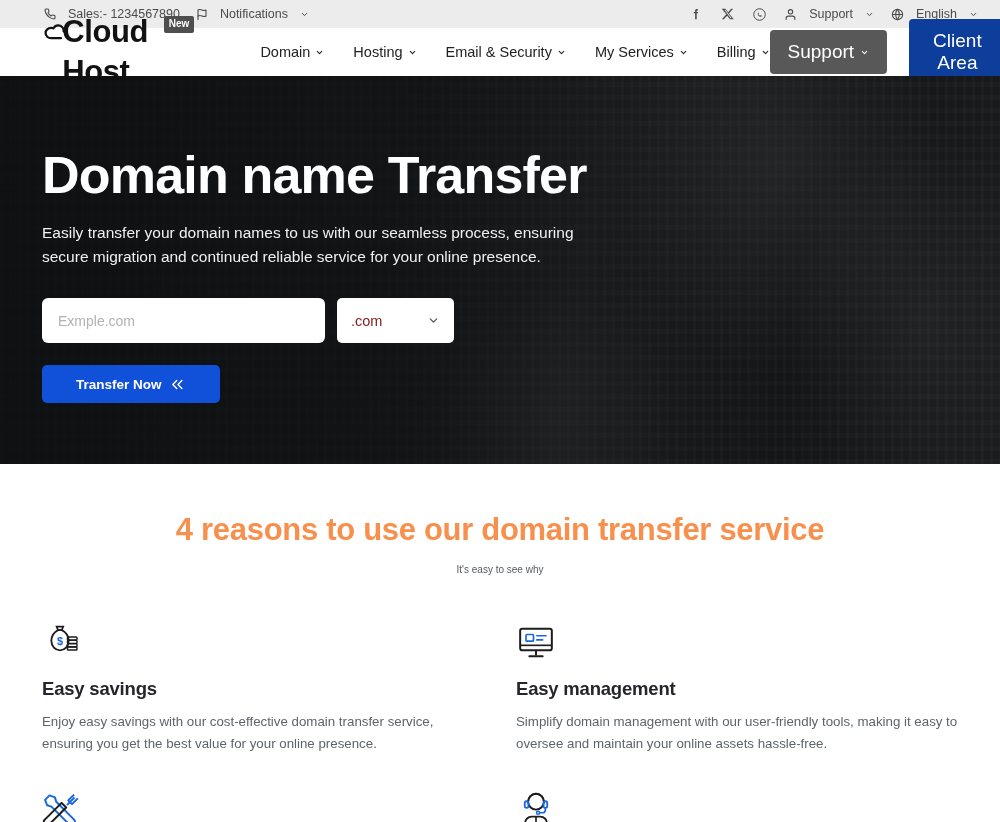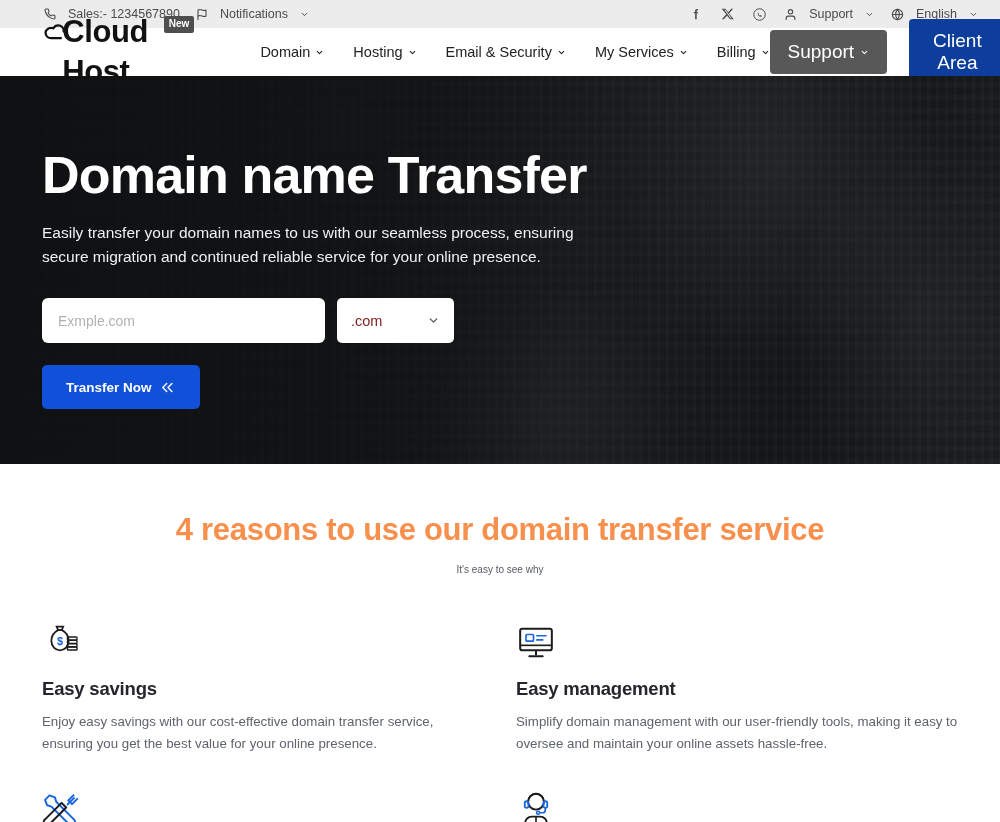--- a/index.html
+++ b/index.html
@@ -160,22 +160,22 @@
     padding: 0 14px;
     font-size: 14.5px;
     color: #7f1d1d;
     cursor: pointer;
   }
   .tld-select .caret-dark { margin-left: auto; width: 13px; height: 13px; }
   .btn-transfer {
     background: #1150d8;
     border: none;
     border-radius: 5px;
-    padding: 0 24px;
-    height: 44px;
+    padding: 0 34px;
+    height: 38px;
     color: #ffffff;
     font-size: 13.5px;
     font-weight: 600;
     font-family: inherit;
     cursor: pointer;
     display: inline-flex;
     align-items: center;
     gap: 8px;
   }
 

